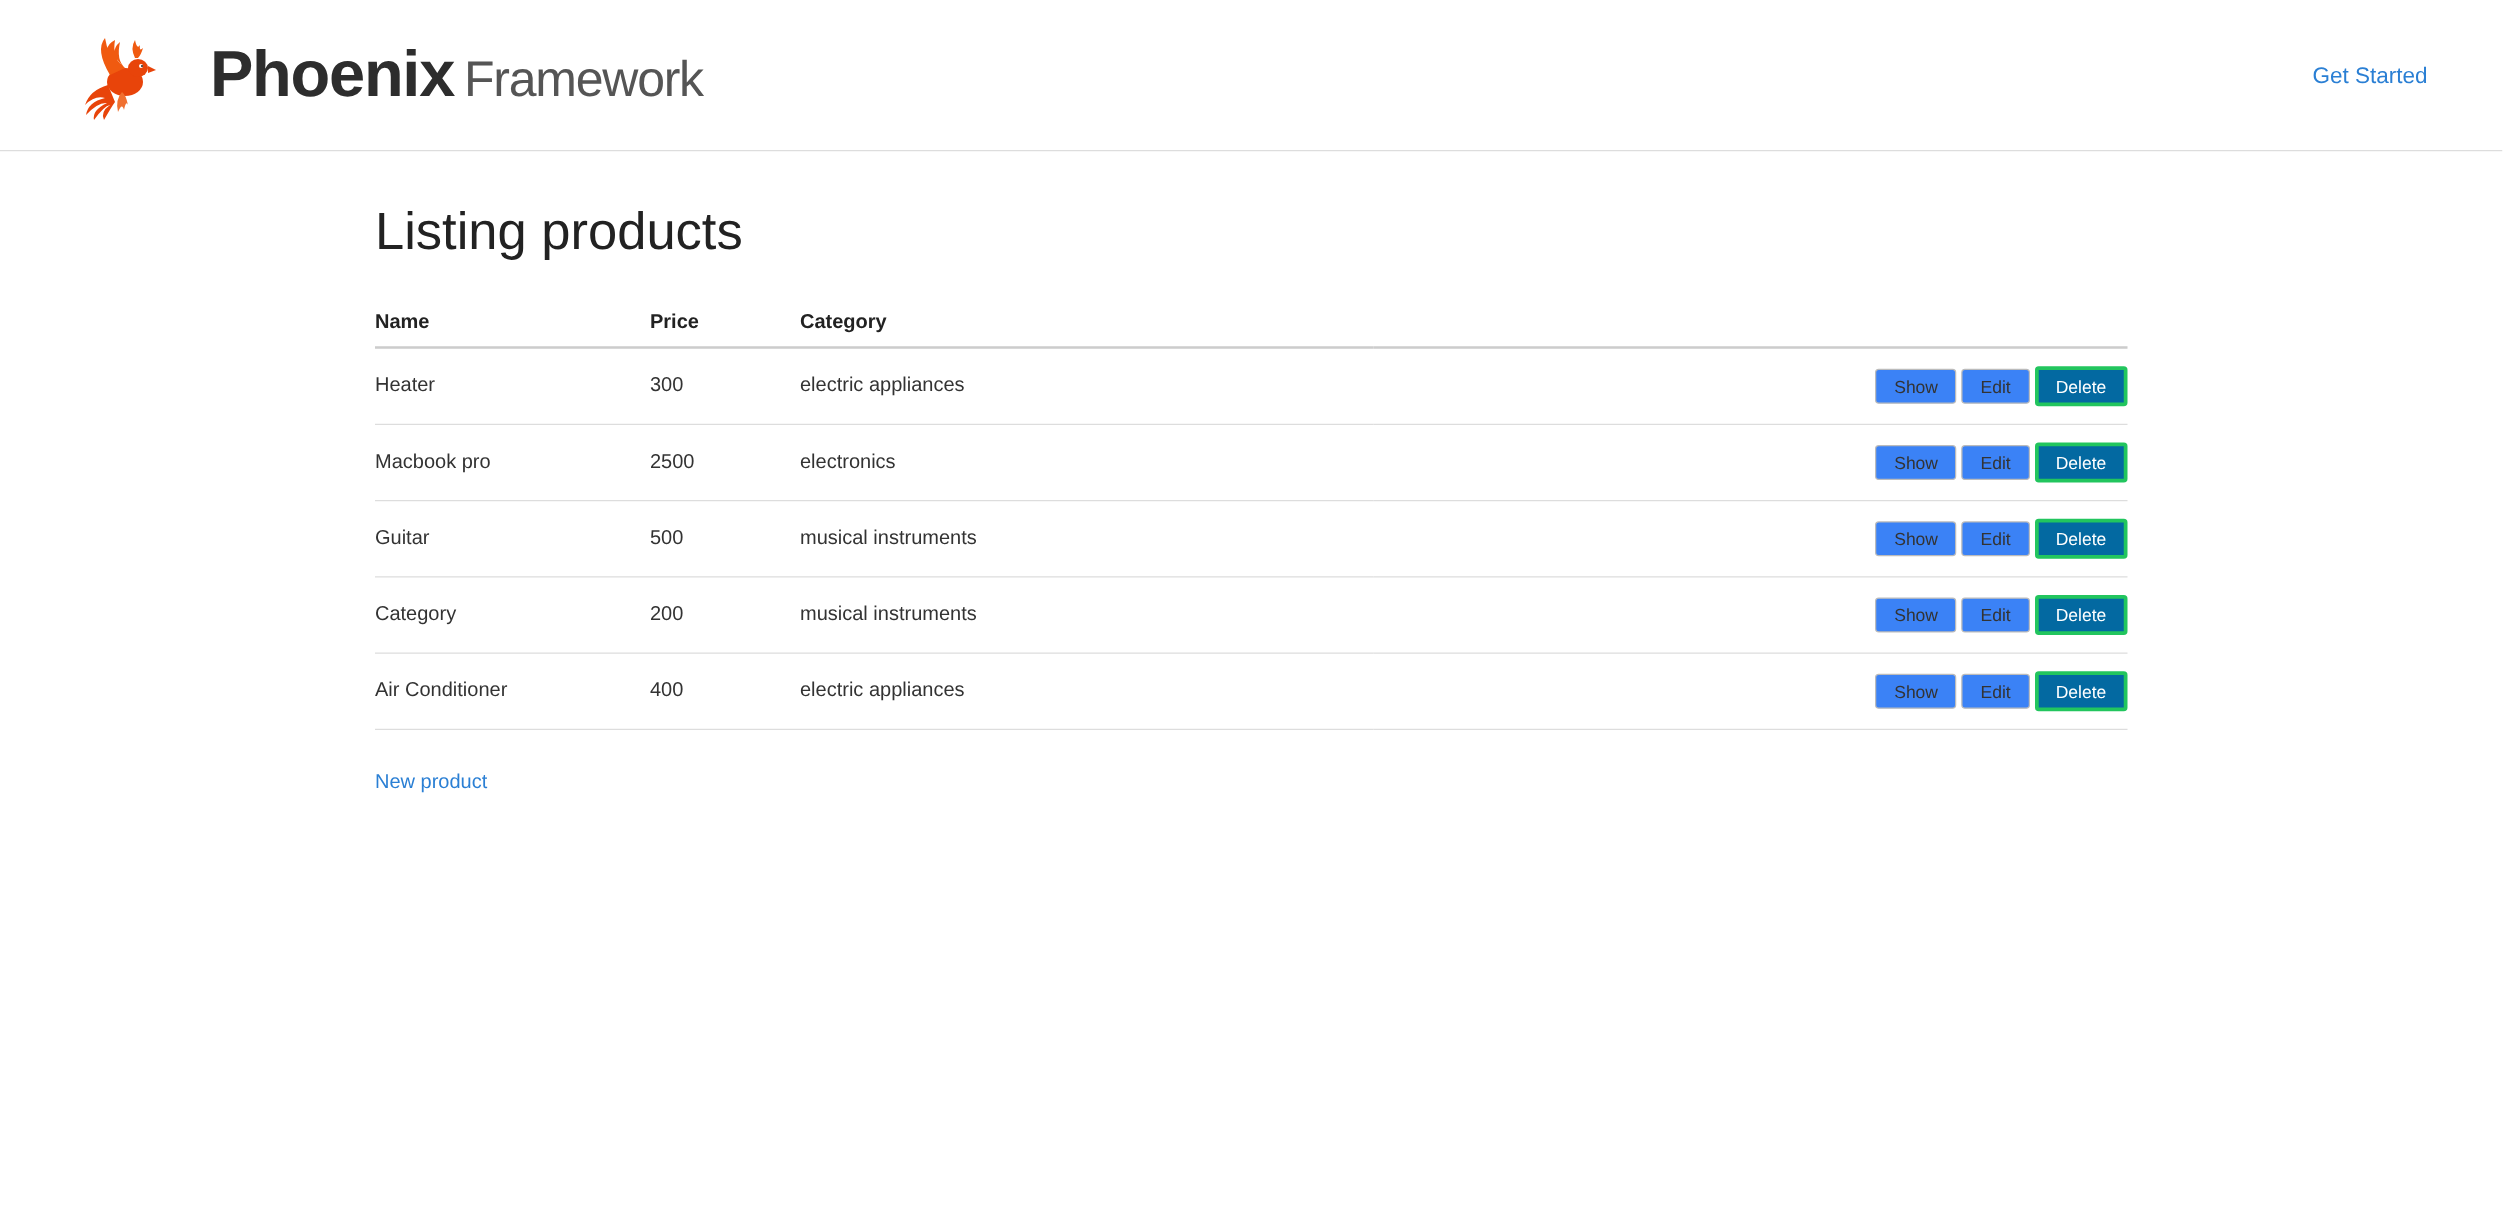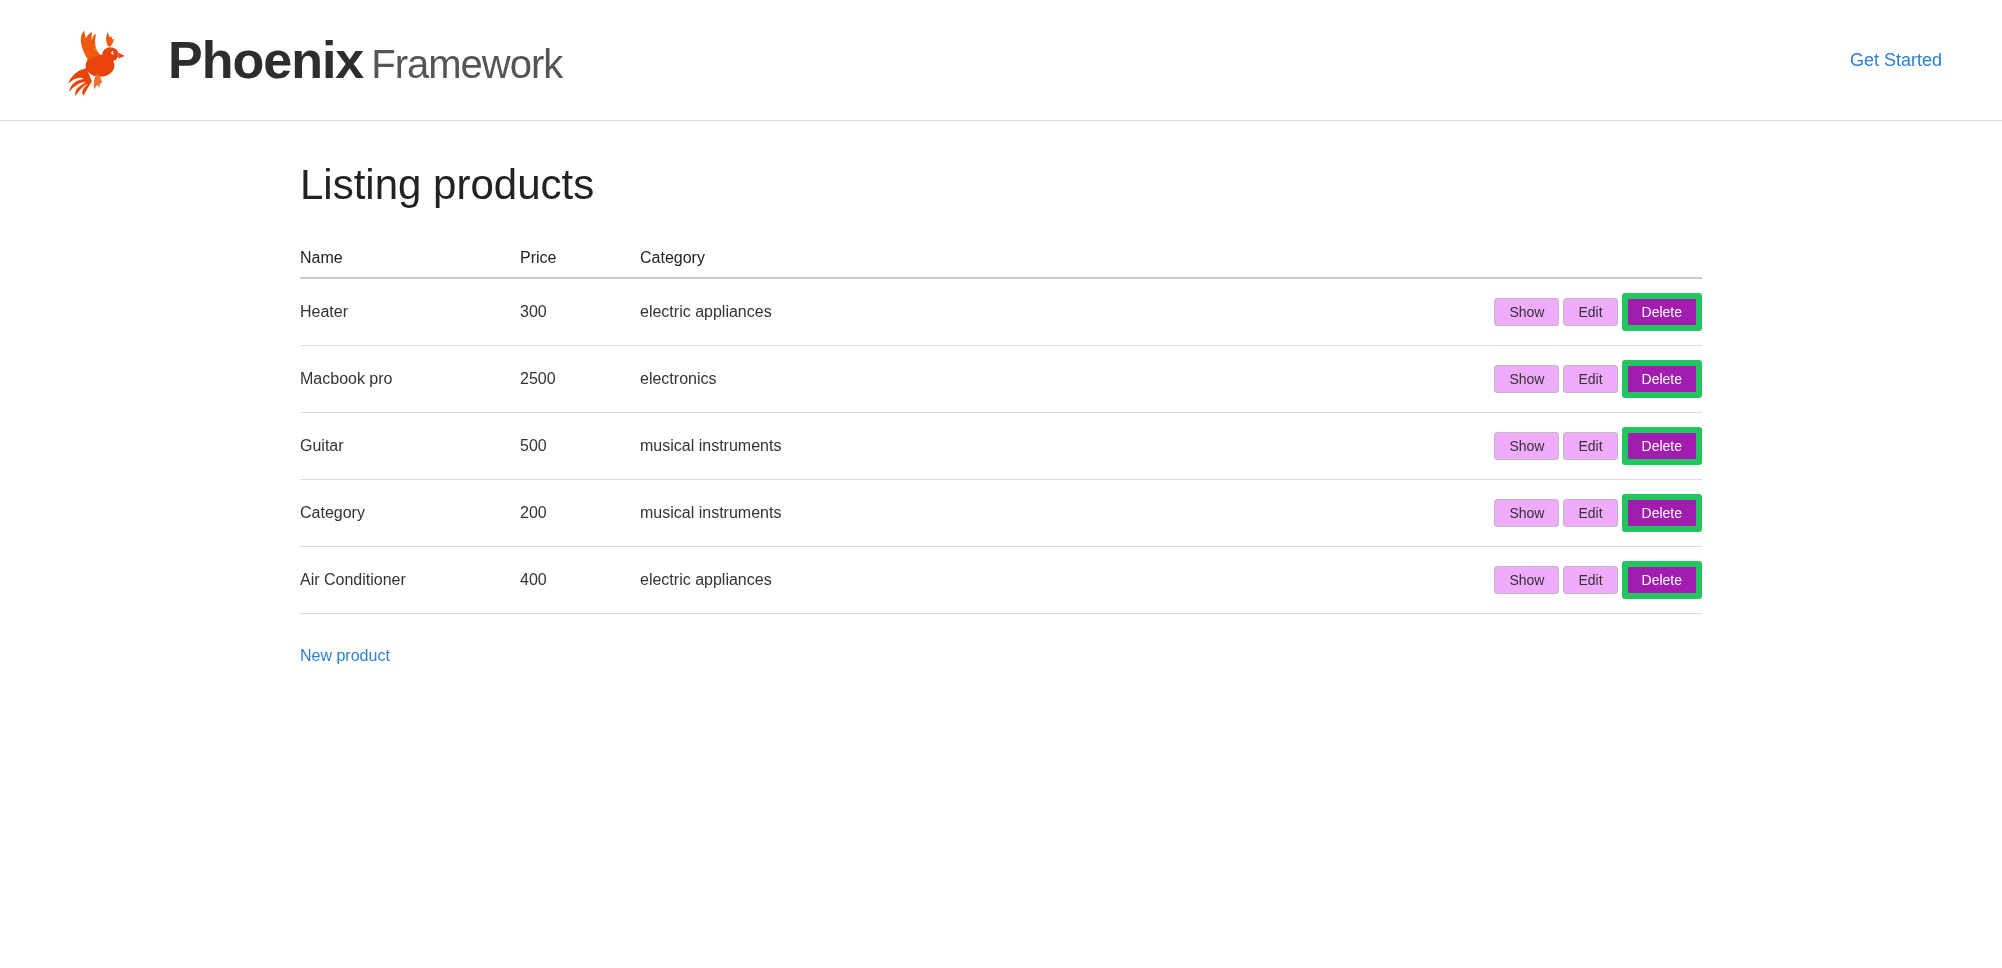--- a/index.html
+++ b/index.html
@@ -73,21 +73,21 @@
       margin-bottom: 30px;
     }
 
     .products-table {
       width: 100%;
       border-collapse: collapse;
     }
 
     .products-table thead tr th {
       text-align: left;
-      font-weight: 400;
+      font-weight: 700;
       font-size: 16px;
       color: #222;
       padding: 10px 12px 10px 0;
       border-bottom: 2px solid #ccc;
     }
 
     .products-table thead tr th:nth-child(1) {
       width: 220px;
     }
 
@@ -119,31 +119,31 @@
       display: flex;
       align-items: center;
       justify-content: flex-end;
       gap: 4px;
     }
 
     .btn-show, .btn-edit {
       padding: 5px 14px;
       font-size: 14px;
       border: 1px solid #bbb;
-      background: #f0abfc;
+      background: #3b82f6;
       color: #333;
       border-radius: 3px;
       cursor: pointer;
     }
 
     .btn-delete {
       padding: 5px 14px;
       font-size: 14px;
-      border: 6px solid #22c55e;
-      background: #a21caf;
+      border: 3px solid #22c55e;
+      background: #0369a1;
       color: #fff;
       border-radius: 3px;
       cursor: pointer;
     }
 
     .new-product-link {
       display: inline-block;
       margin-top: 33px;
       color: #2a7fd4;
       text-decoration: none;

